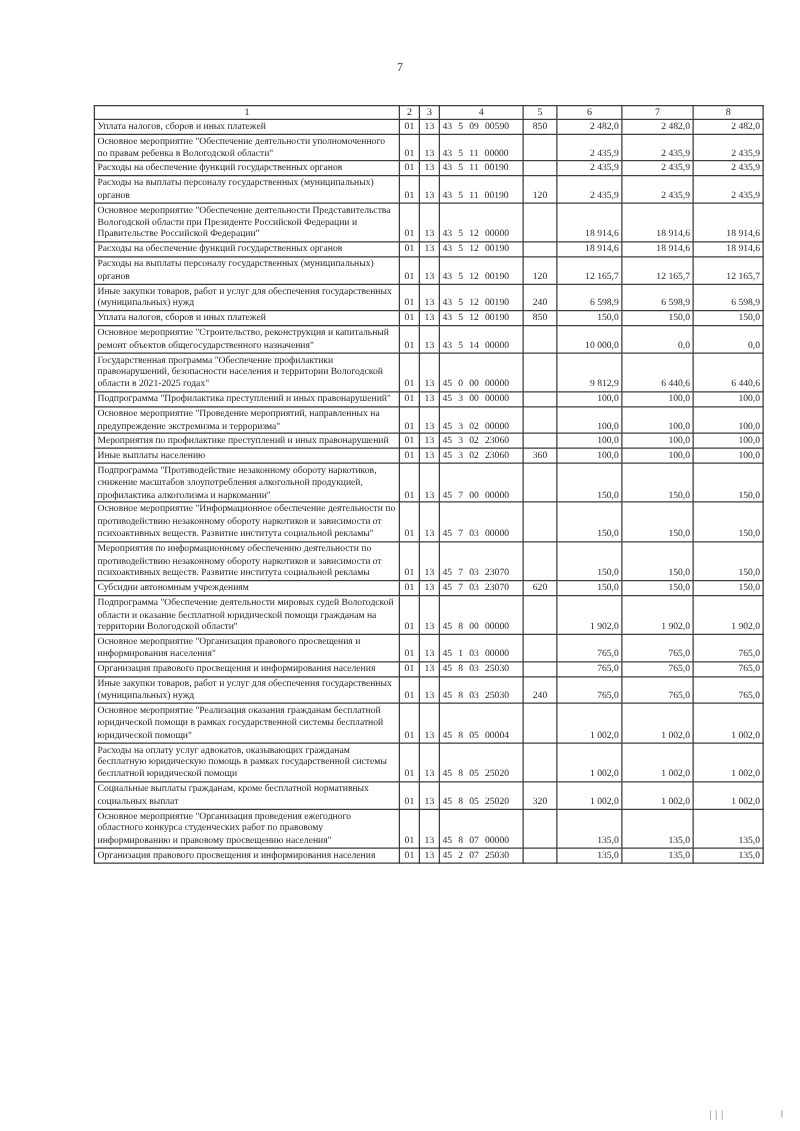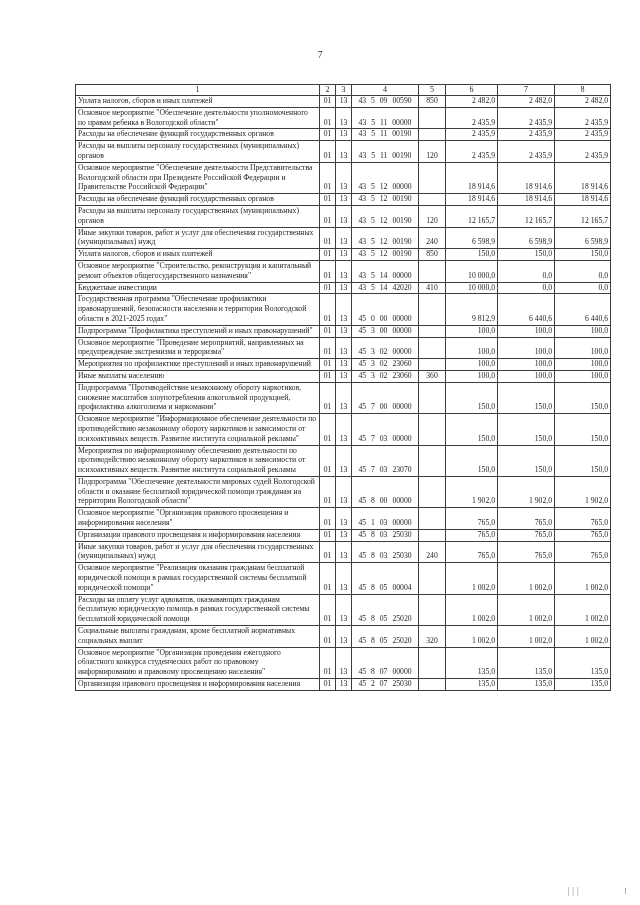--- a/index.html
+++ b/index.html
@@ -44,21 +44,21 @@
     padding: 0;
     text-align: center;
     vertical-align: middle;
   }
   table.budget td {
     vertical-align: bottom;
     padding: 0 2px 1px 2px;
   }
   td.c-name { text-align: left; padding-left: 3px; padding-right: 3px; }
   td.c-num  { text-align: center; padding-left: 0; padding-right: 0; }
-  td.c-code { text-align: center; padding-left: 3px; word-spacing: 3px; }
+  td.c-code { text-align: left; padding-left: 3px; word-spacing: 3px; }
   td.c-amt  { text-align: right; padding-right: 2px; }
   td.pad-sm { padding-top: 8px; }
   td.pad-lg { padding-top: 13px; }
   .artifact {
     position: absolute;
     left: 567px;
     top: 887px;
     color: #8d8d8d;
     font-size: 8px;
     letter-spacing: 2px;
@@ -199,30 +199,20 @@
           <td class="c-name">Основное мероприятие "Строительство, реконструкция и капитальный ремонт объектов общегосударственного назначения"</td>
           <td class="c-num">01</td>
           <td class="c-num">13</td>
           <td class="c-code">43 5 14 00000</td>
           <td class="c-num"></td>
           <td class="c-amt">10 000,0</td>
           <td class="c-amt">0,0</td>
           <td class="c-amt">0,0</td>
         </tr>
         <tr>
-          <td class="c-name">Бюджетные инвестиции</td>
-          <td class="c-num">01</td>
-          <td class="c-num">13</td>
-          <td class="c-code">43 5 14 42020</td>
-          <td class="c-num">410</td>
-          <td class="c-amt">10 000,0</td>
-          <td class="c-amt">0,0</td>
-          <td class="c-amt">0,0</td>
-        </tr>
-        <tr>
           <td class="c-name">Государственная программа "Обеспечение профилактики правонарушений, безопасности населения и территории Вологодской области в 2021-2025 годах"</td>
           <td class="c-num">01</td>
           <td class="c-num">13</td>
           <td class="c-code">45 0 00 00000</td>
           <td class="c-num"></td>
           <td class="c-amt">9 812,9</td>
           <td class="c-amt">6 440,6</td>
           <td class="c-amt">6 440,6</td>
         </tr>
         <tr>
@@ -284,20 +274,30 @@
           <td class="c-amt">150,0</td>
           <td class="c-amt">150,0</td>
           <td class="c-amt">150,0</td>
         </tr>
         <tr>
           <td class="c-name">Мероприятия по информационному обеспечению деятельности по противодействию незаконному обороту наркотиков и зависимости от психоактивных веществ. Развитие института социальной рекламы</td>
           <td class="c-num">01</td>
           <td class="c-num">13</td>
           <td class="c-code">45 7 03 23070</td>
           <td class="c-num"></td>
+          <td class="c-amt">150,0</td>
+          <td class="c-amt">150,0</td>
+          <td class="c-amt">150,0</td>
+        </tr>
+        <tr>
+          <td class="c-name">Субсидии автономным учреждениям</td>
+          <td class="c-num">01</td>
+          <td class="c-num">13</td>
+          <td class="c-code">45 7 03 23070</td>
+          <td class="c-num">620</td>
           <td class="c-amt">150,0</td>
           <td class="c-amt">150,0</td>
           <td class="c-amt">150,0</td>
         </tr>
         <tr>
           <td class="c-name">Подпрограмма "Обеспечение деятельности мировых судей Вологодской области и оказание бесплатной юридической помощи гражданам на территории Вологодской области"</td>
           <td class="c-num">01</td>
           <td class="c-num">13</td>
           <td class="c-code">45 8 00 00000</td>
           <td class="c-num"></td>

